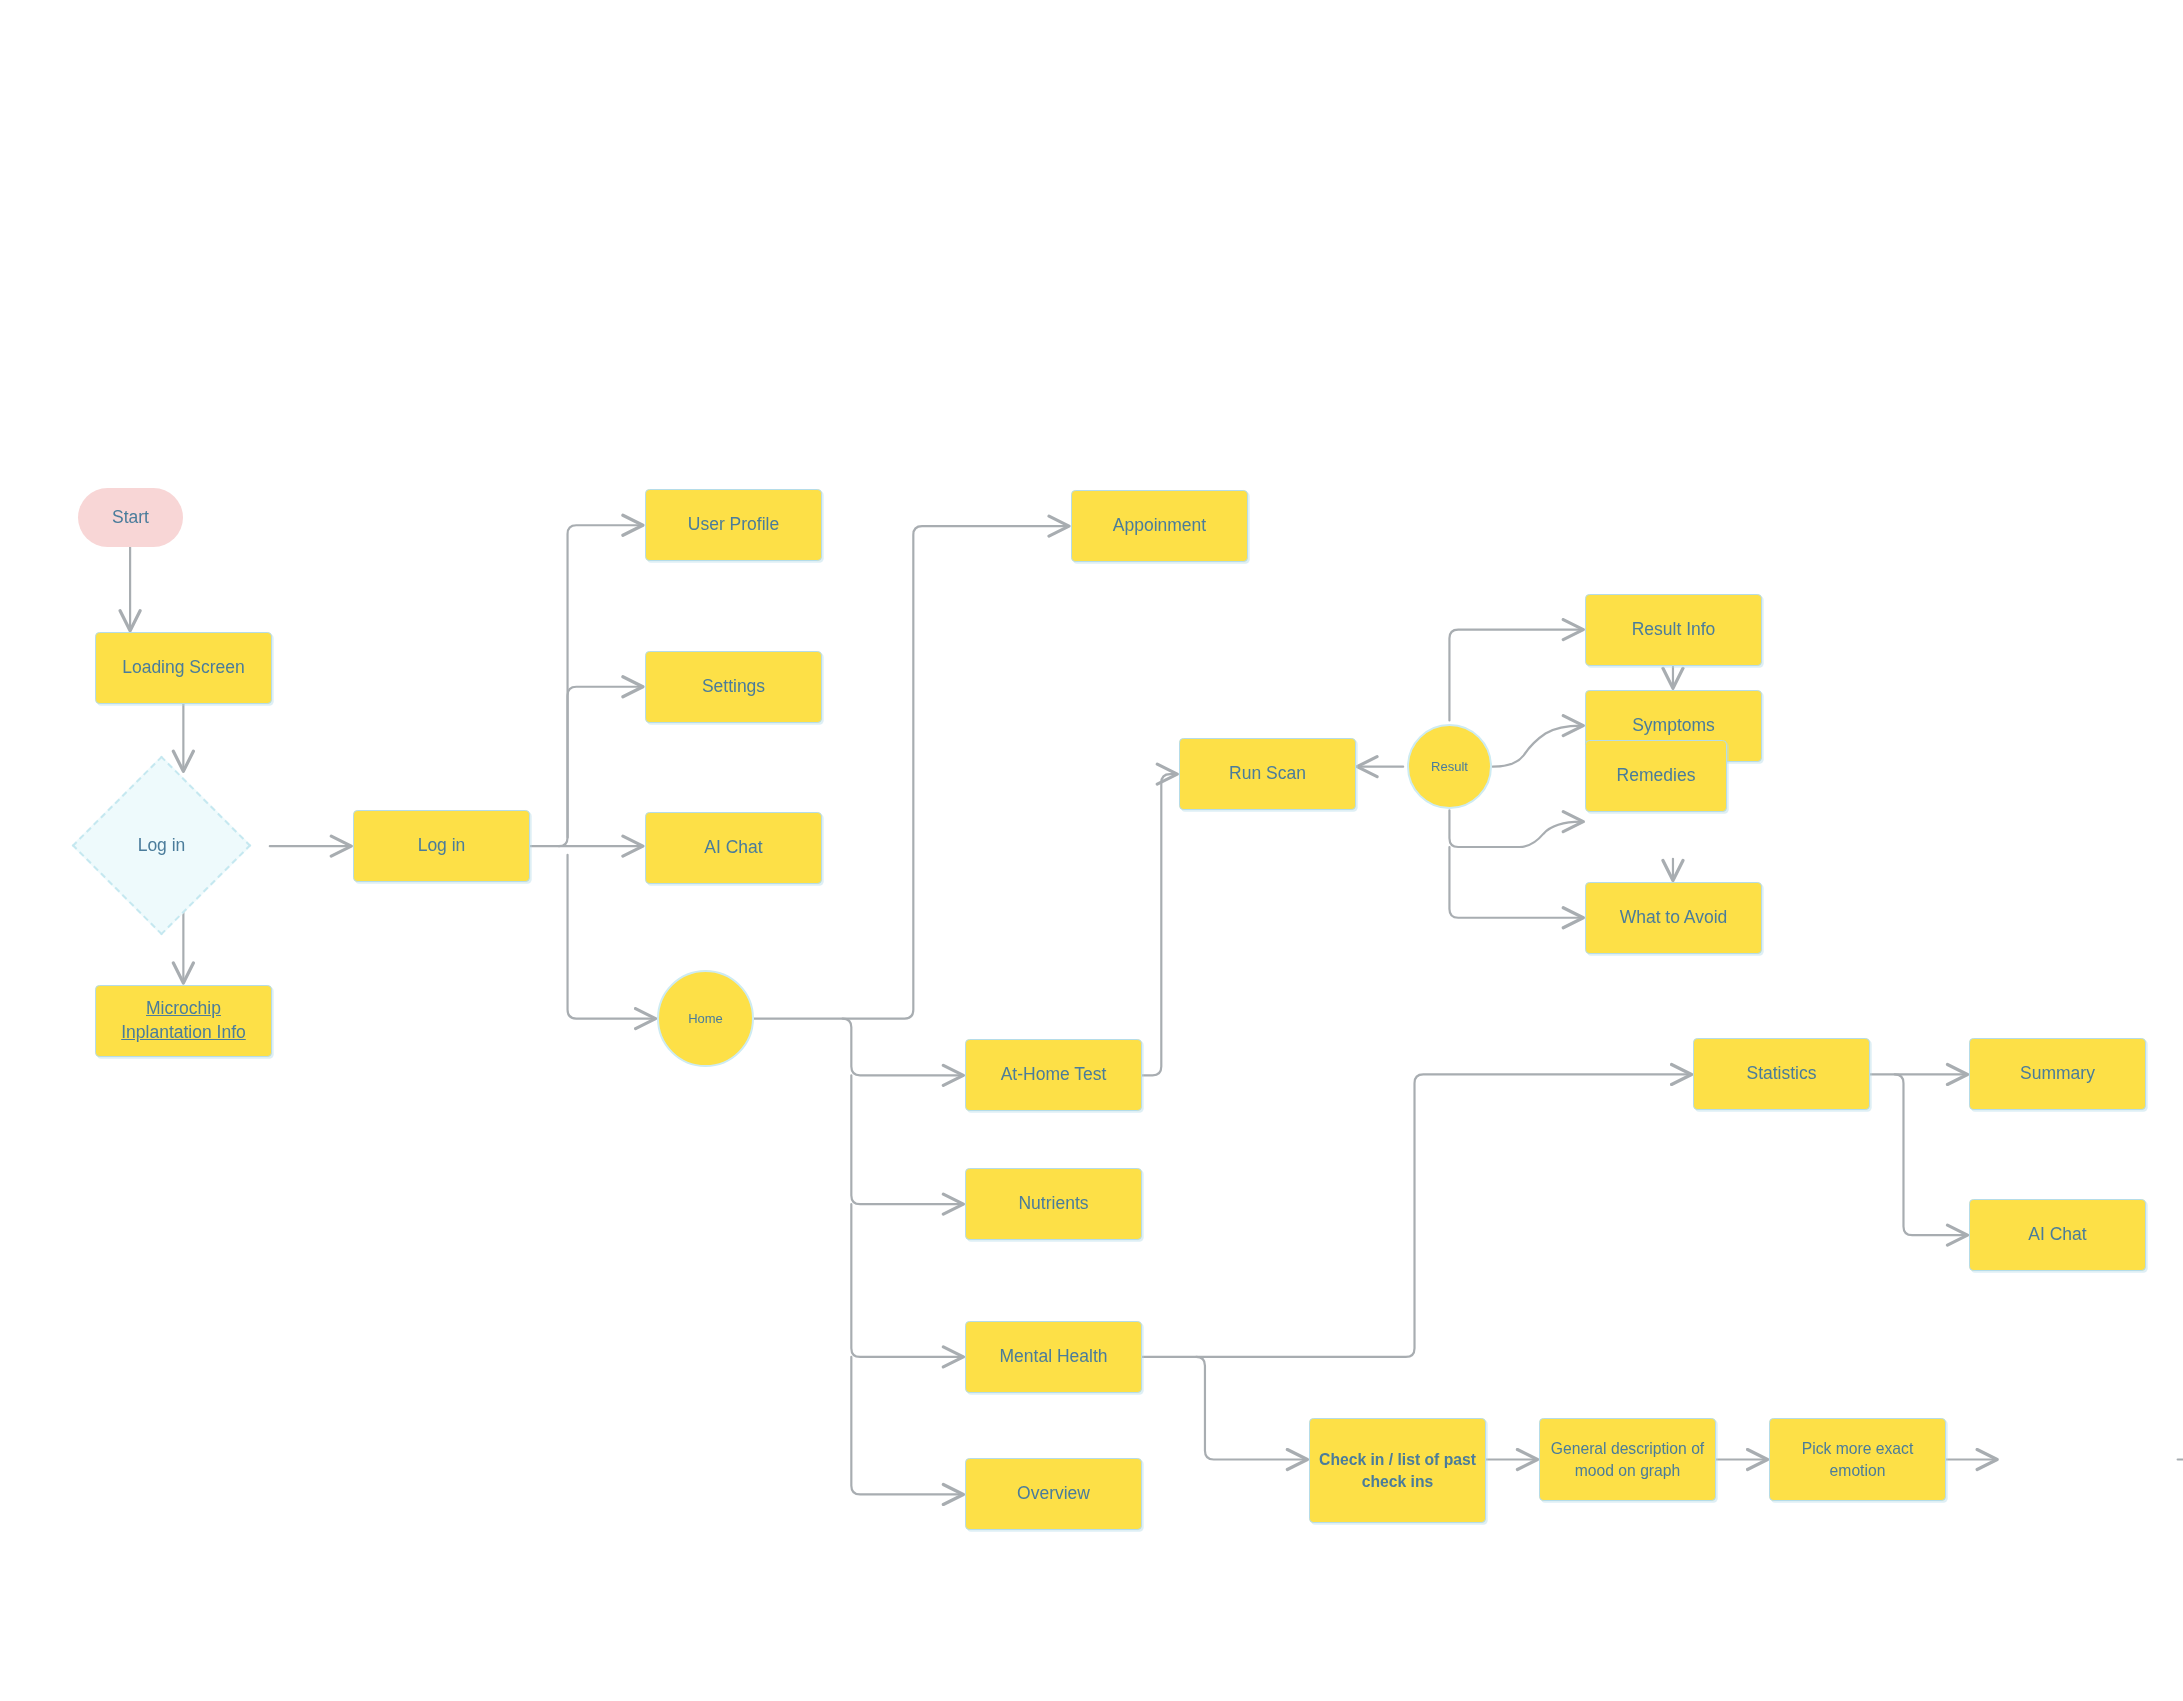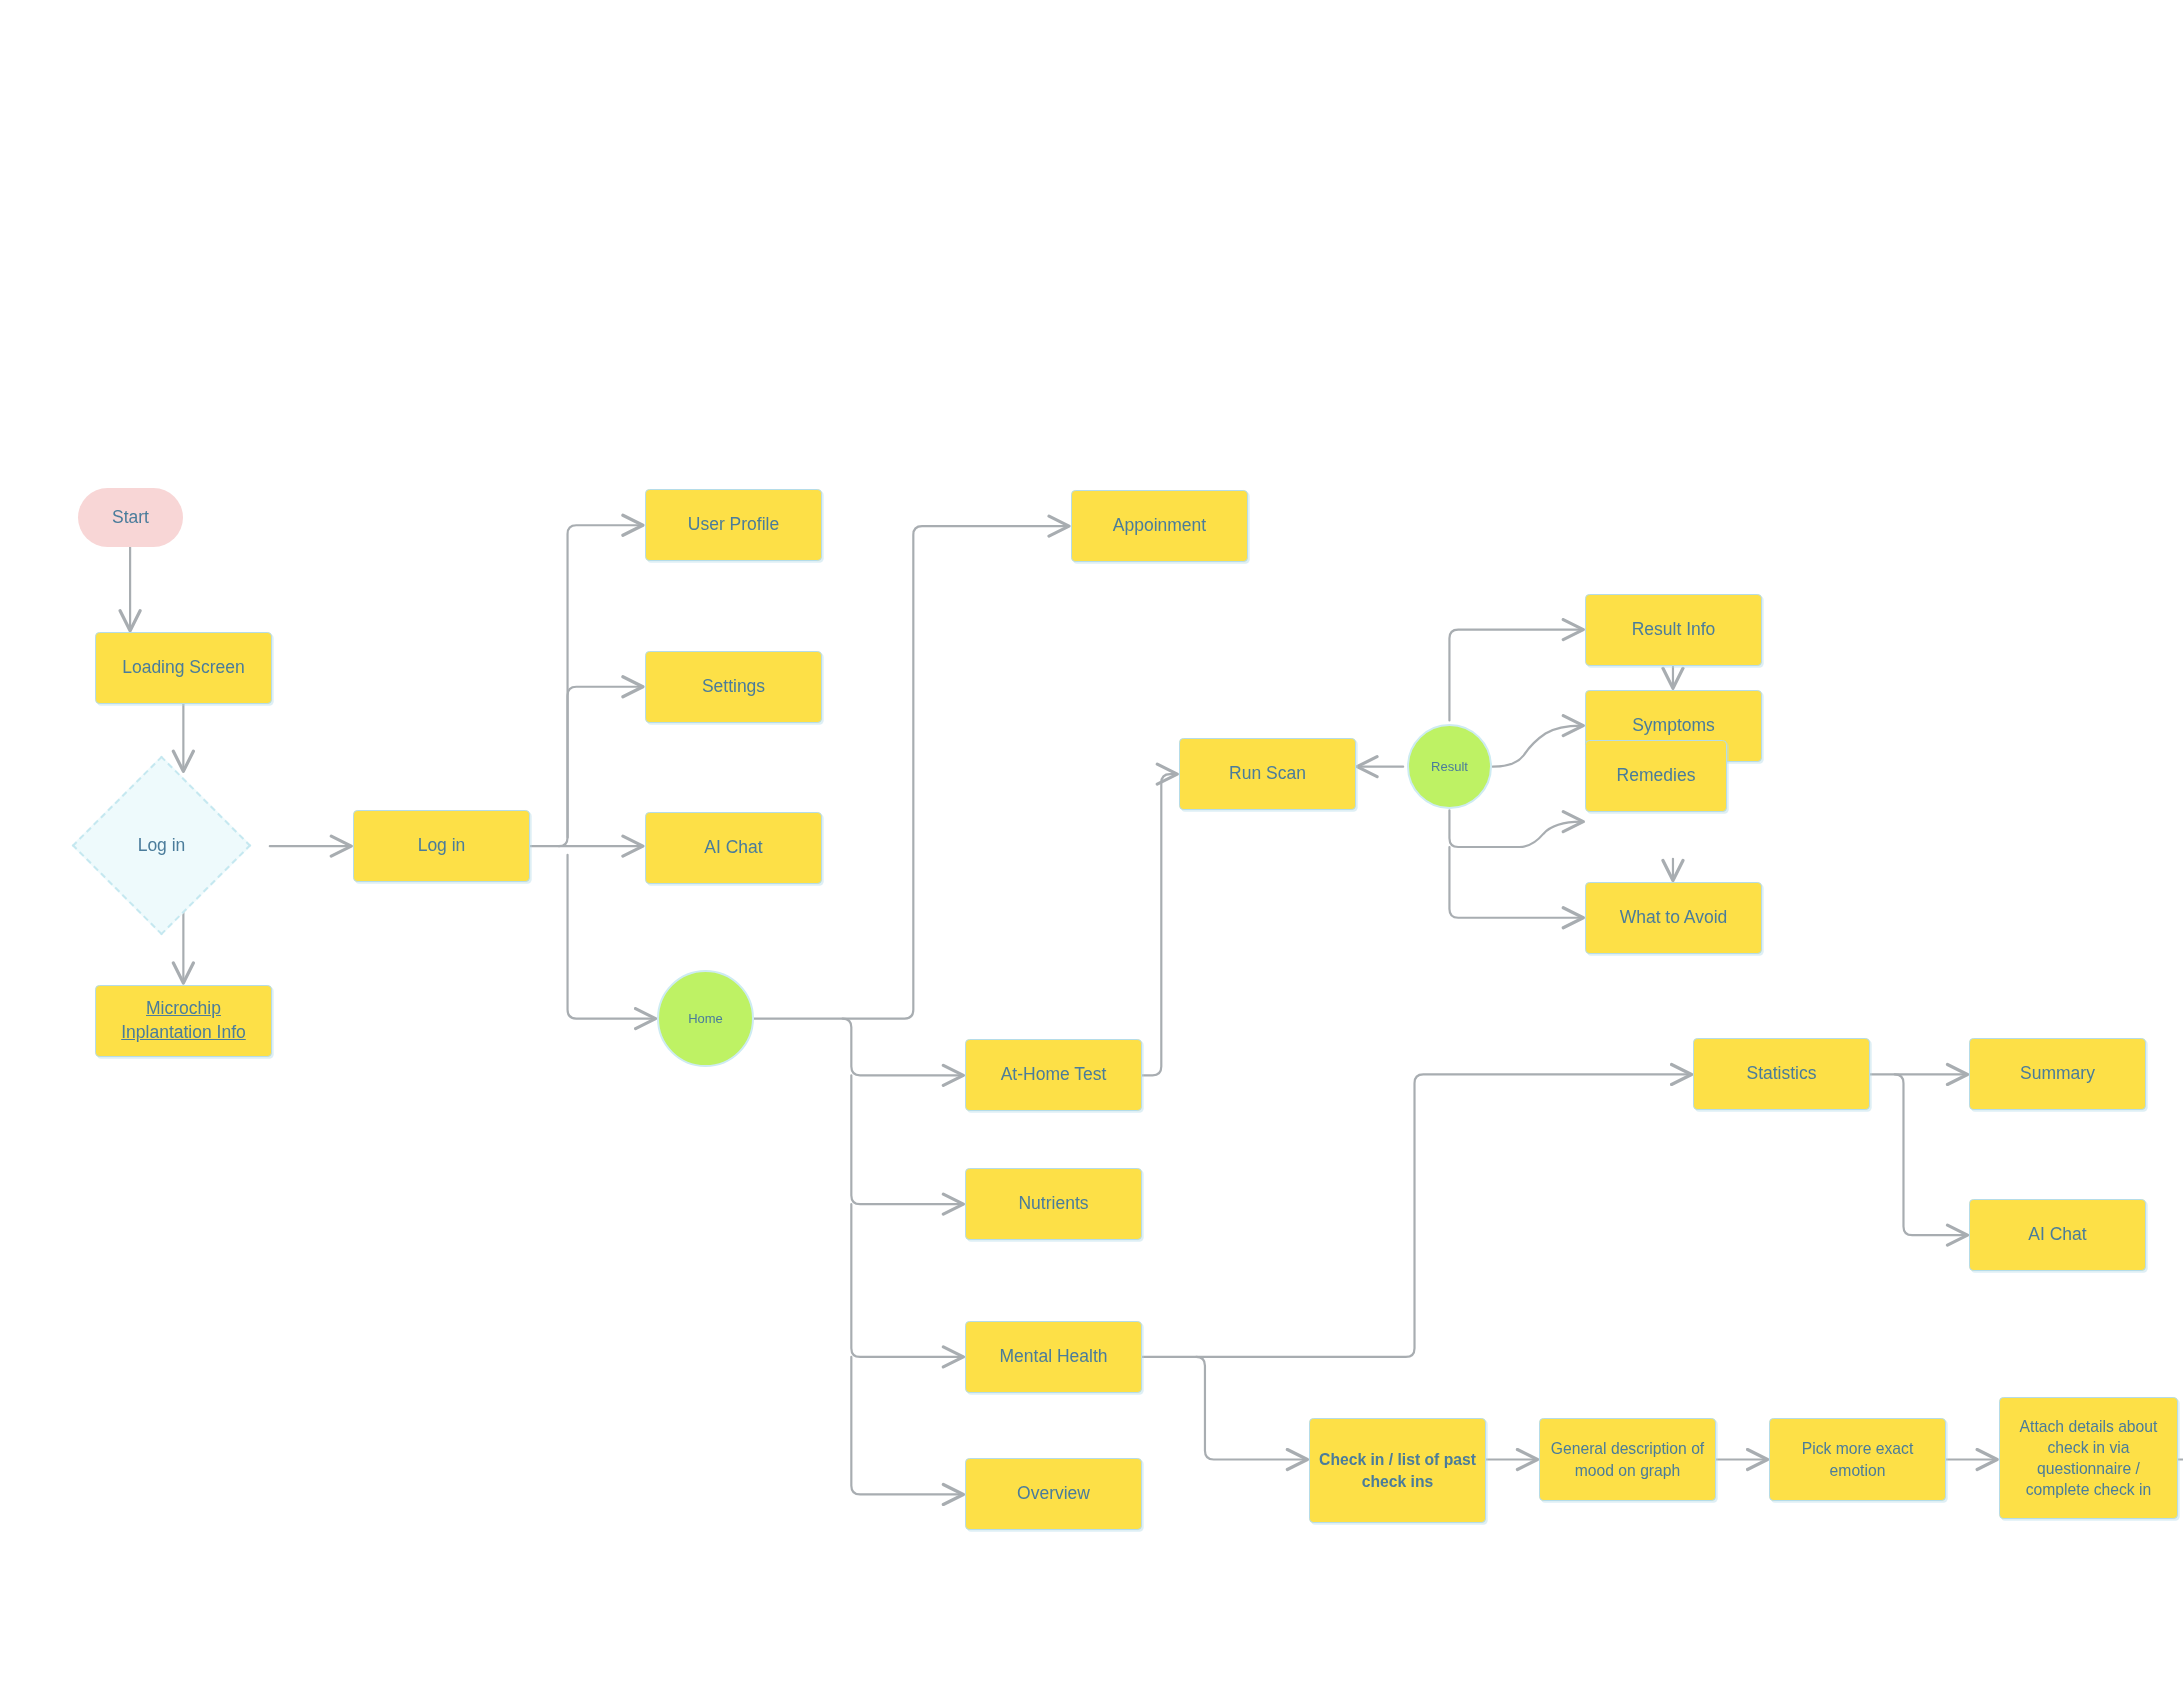--- a/index.html
+++ b/index.html
@@ -73,21 +73,21 @@
     transform: rotate(45deg);
     box-sizing: border-box;
   }
   .diamond-label {
     position: relative;
     z-index: 2;
     font-size: 17.5px;
     color: #4a7c9b;
   }
   .node.circle {
-    background: #bef264;
+    background: #fde047;
     border: 2.2px solid #cdebf2;
     border-radius: 50%;
     font-size: 13px;
   }
   .node.small-text { font-size: 15.7px; }
 </style>
 </head>
 <body>
 
 <div id="canvas">
@@ -261,18 +261,15 @@
   </div>
 
   <div class="node rect small-text" style="left:1539px; top:1418px; width:177px; height:83px;">
     <span>General description of mood on graph</span>
   </div>
 
   <div class="node rect small-text" style="left:1769px; top:1418px; width:177px; height:83px;">
     <span>Pick more exact emotion</span>
   </div>
 
-  <div class="node rect small-text" style="left:1999px; top:1397px; width:179px; height:122px;">
-    <span>Attach details about check in via questionnaire / complete check in</span>
-  </div>
 
 </div>
 
 
 </body></html>

